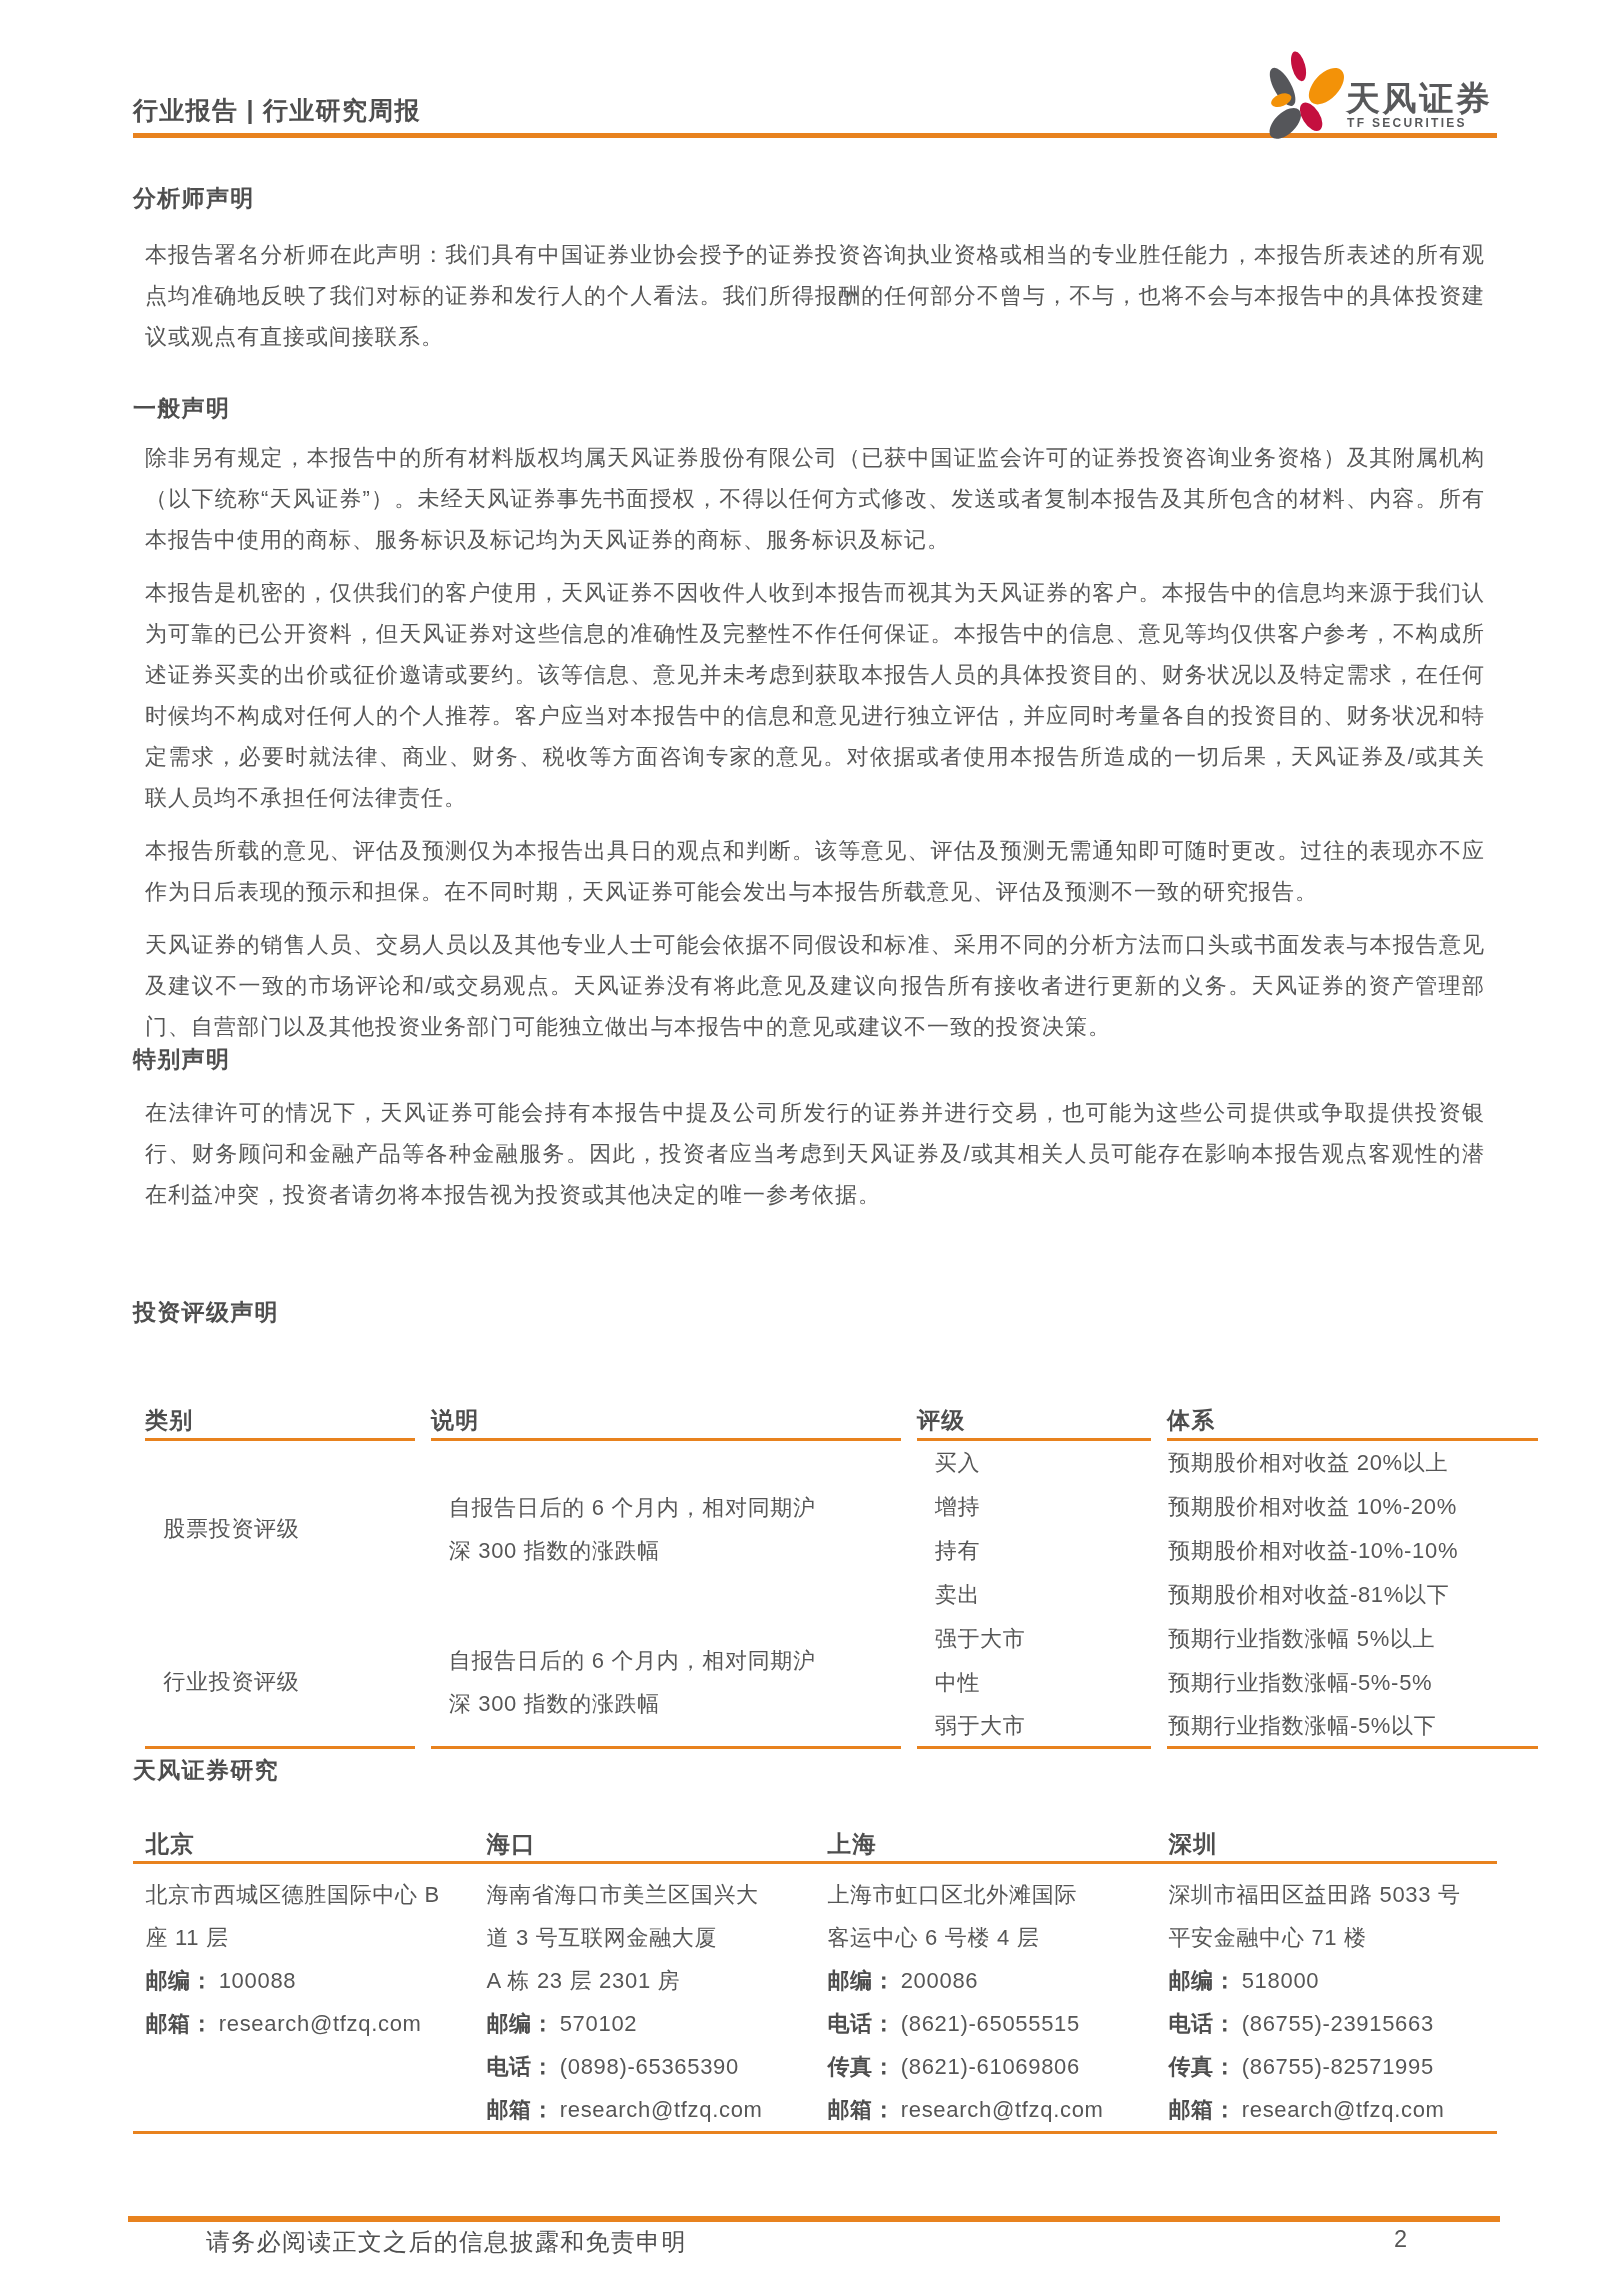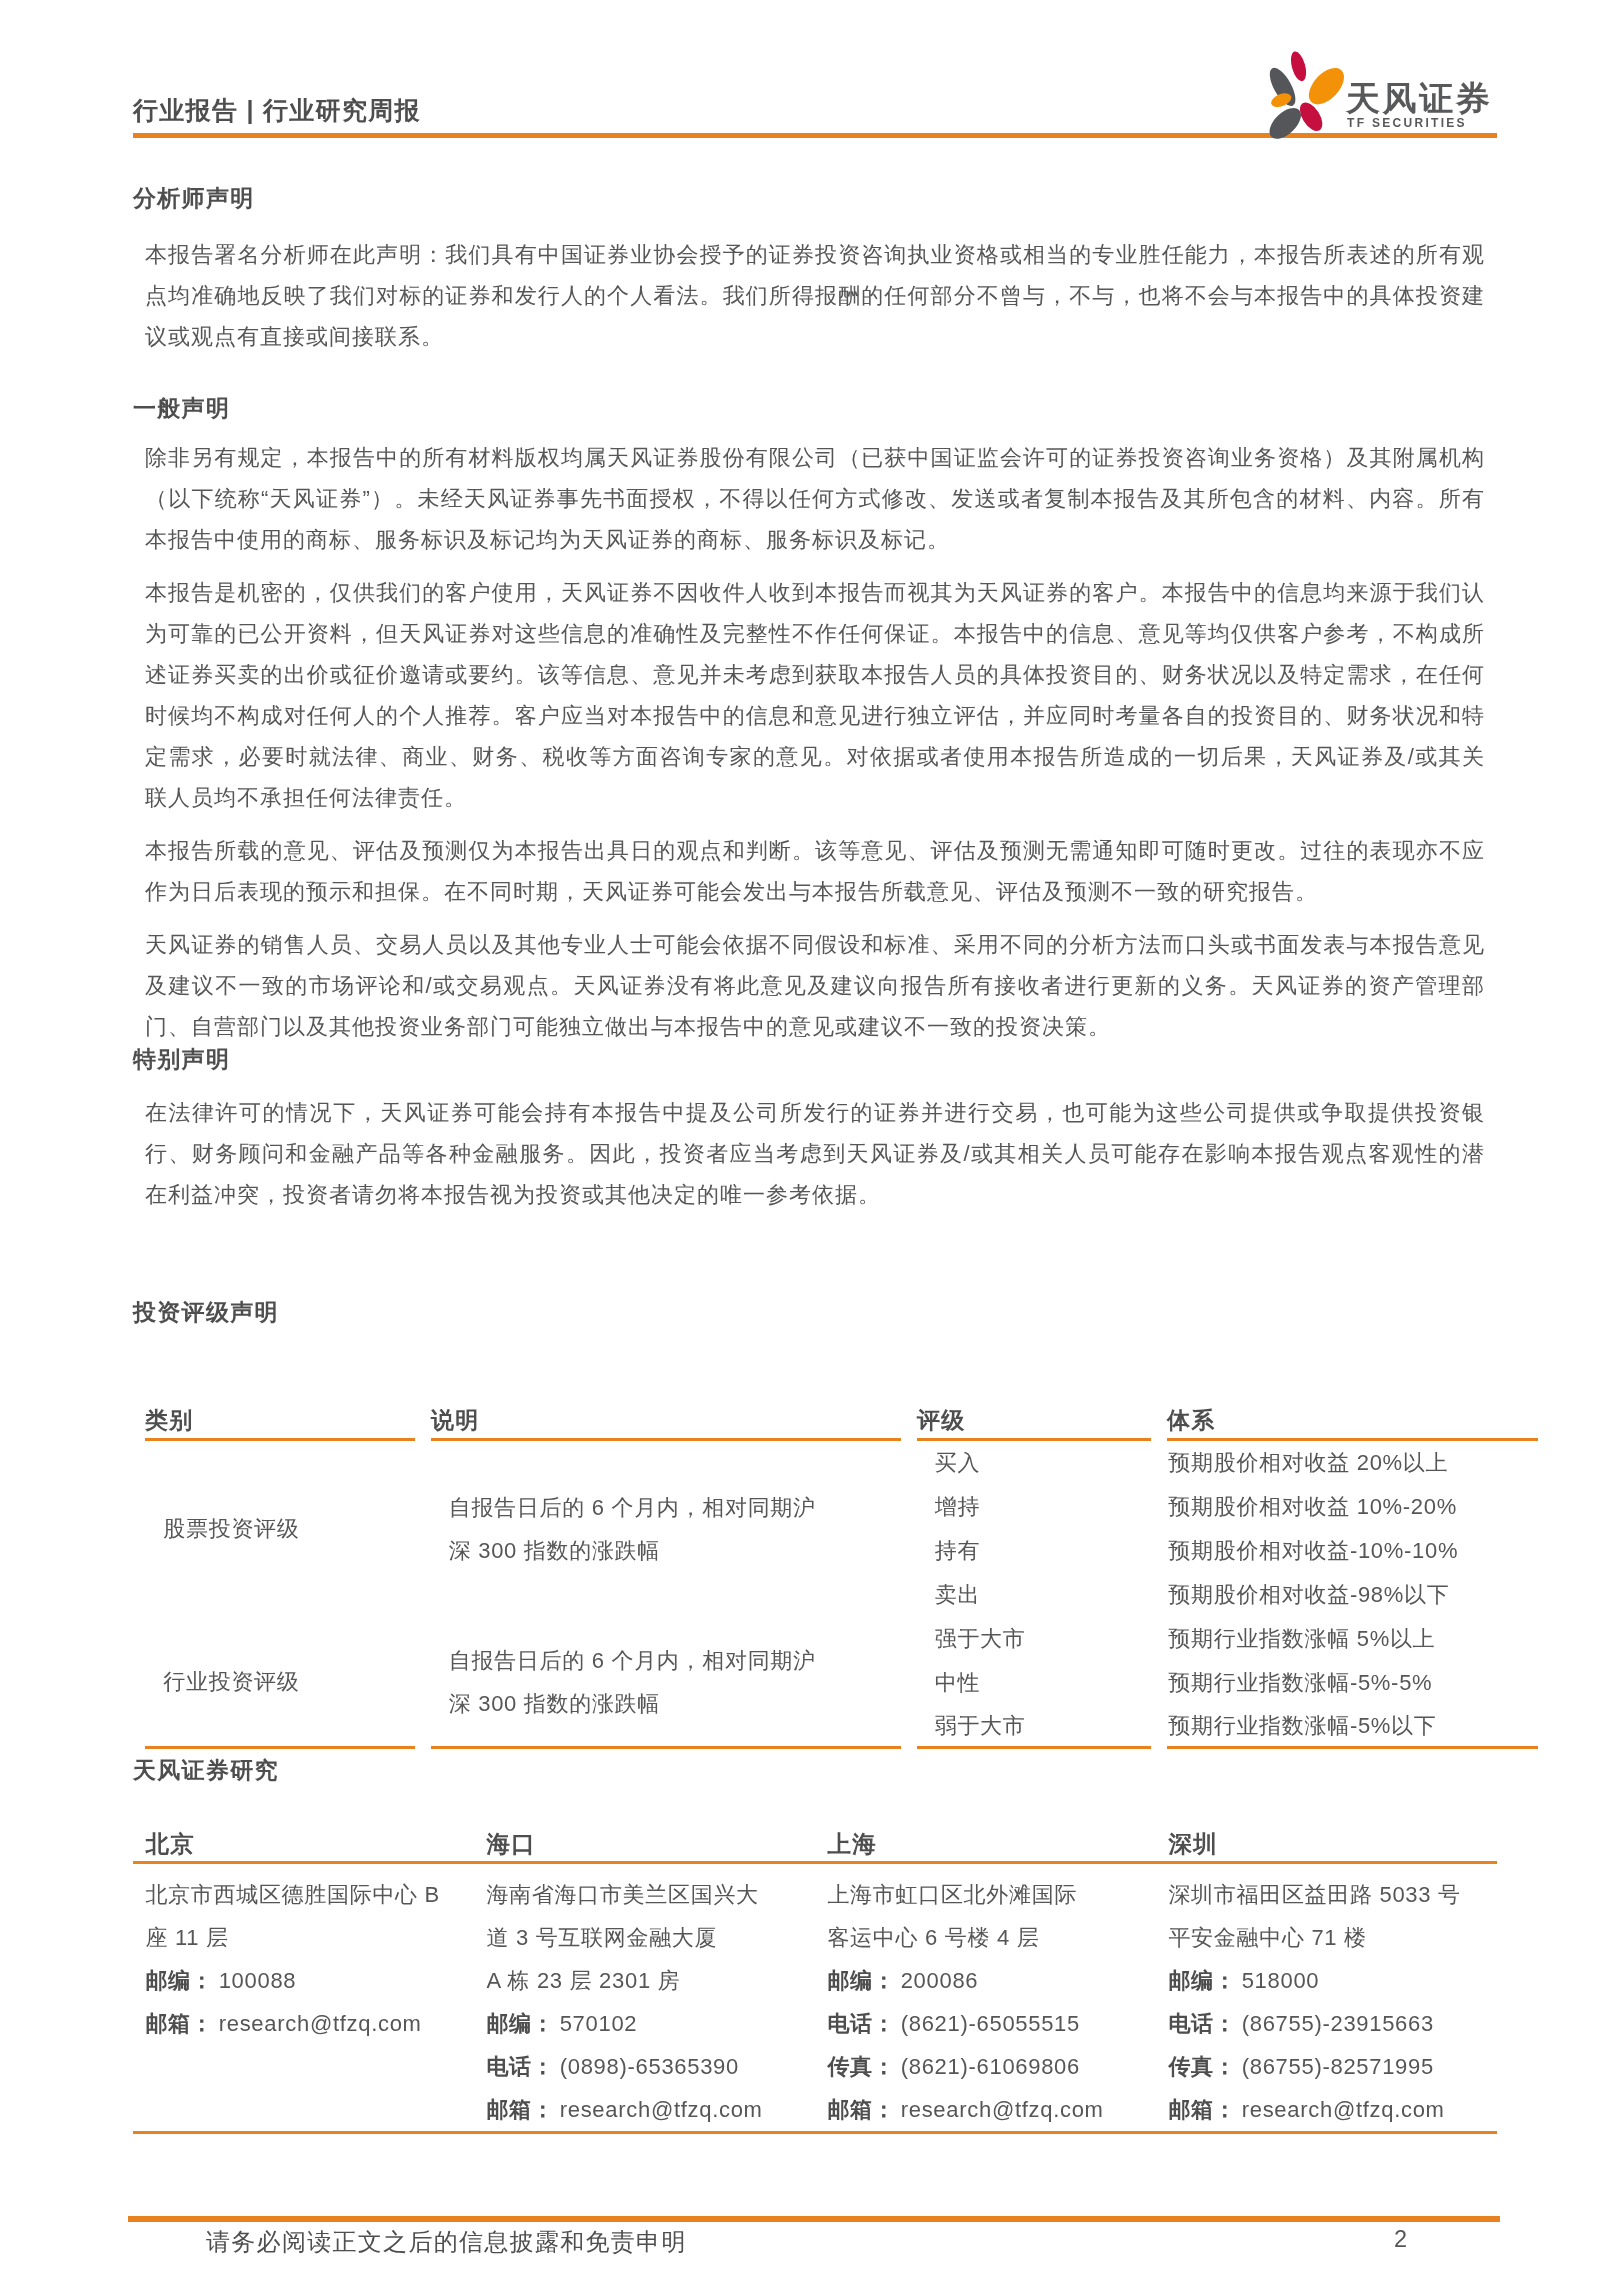--- a/index.html
+++ b/index.html
@@ -117,21 +117,21 @@
       <div class="addr-line">自报告日后的 6 个月内，相对同期沪</div>
       <div class="addr-line">深 300 指数的涨跌幅</div>
     </div>
     <div class="rt-cell rt-r row1">买入</div>
     <div class="rt-cell rt-s row1">预期股价相对收益 20%以上</div>
     <div class="rt-cell rt-r row2">增持</div>
     <div class="rt-cell rt-s row2">预期股价相对收益 10%-20%</div>
     <div class="rt-cell rt-r row3">持有</div>
     <div class="rt-cell rt-s row3">预期股价相对收益-10%-10%</div>
     <div class="rt-cell rt-r row4">卖出</div>
-    <div class="rt-cell rt-s row4">预期股价相对收益-98%以下</div>
+    <div class="rt-cell rt-s row4">预期股价相对收益-81%以下</div>
 
     <div class="rt-cell g2cat bb">行业投资评级</div>
     <div class="rt-desc g2desc bb">
       <div class="addr-line">自报告日后的 6 个月内，相对同期沪</div>
       <div class="addr-line">深 300 指数的涨跌幅</div>
     </div>
     <div class="rt-cell rt-r row5">强于大市</div>
     <div class="rt-cell rt-s row5">预期行业指数涨幅 5%以上</div>
     <div class="rt-cell rt-r row6">中性</div>
     <div class="rt-cell rt-s row6">预期行业指数涨幅-5%-5%</div>

